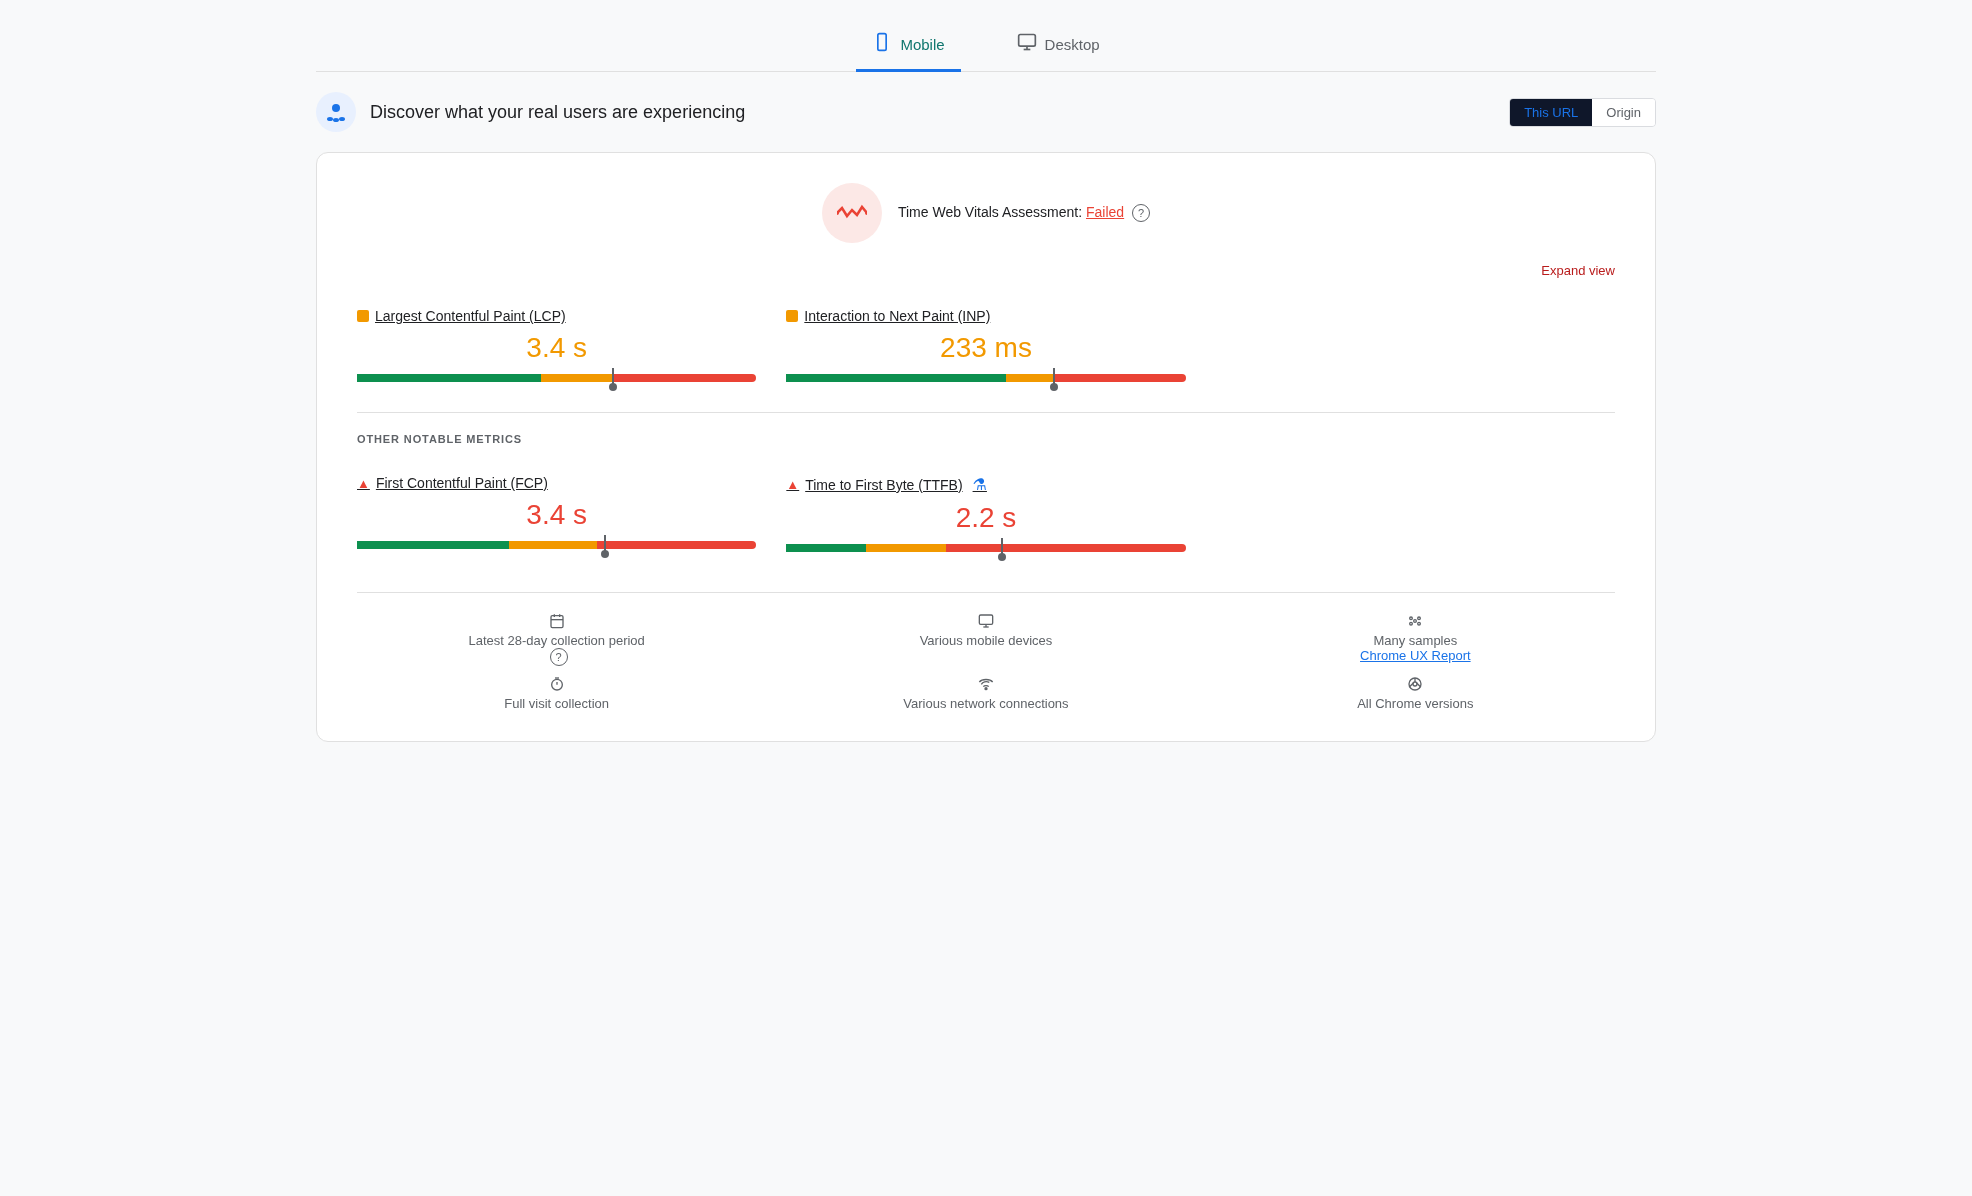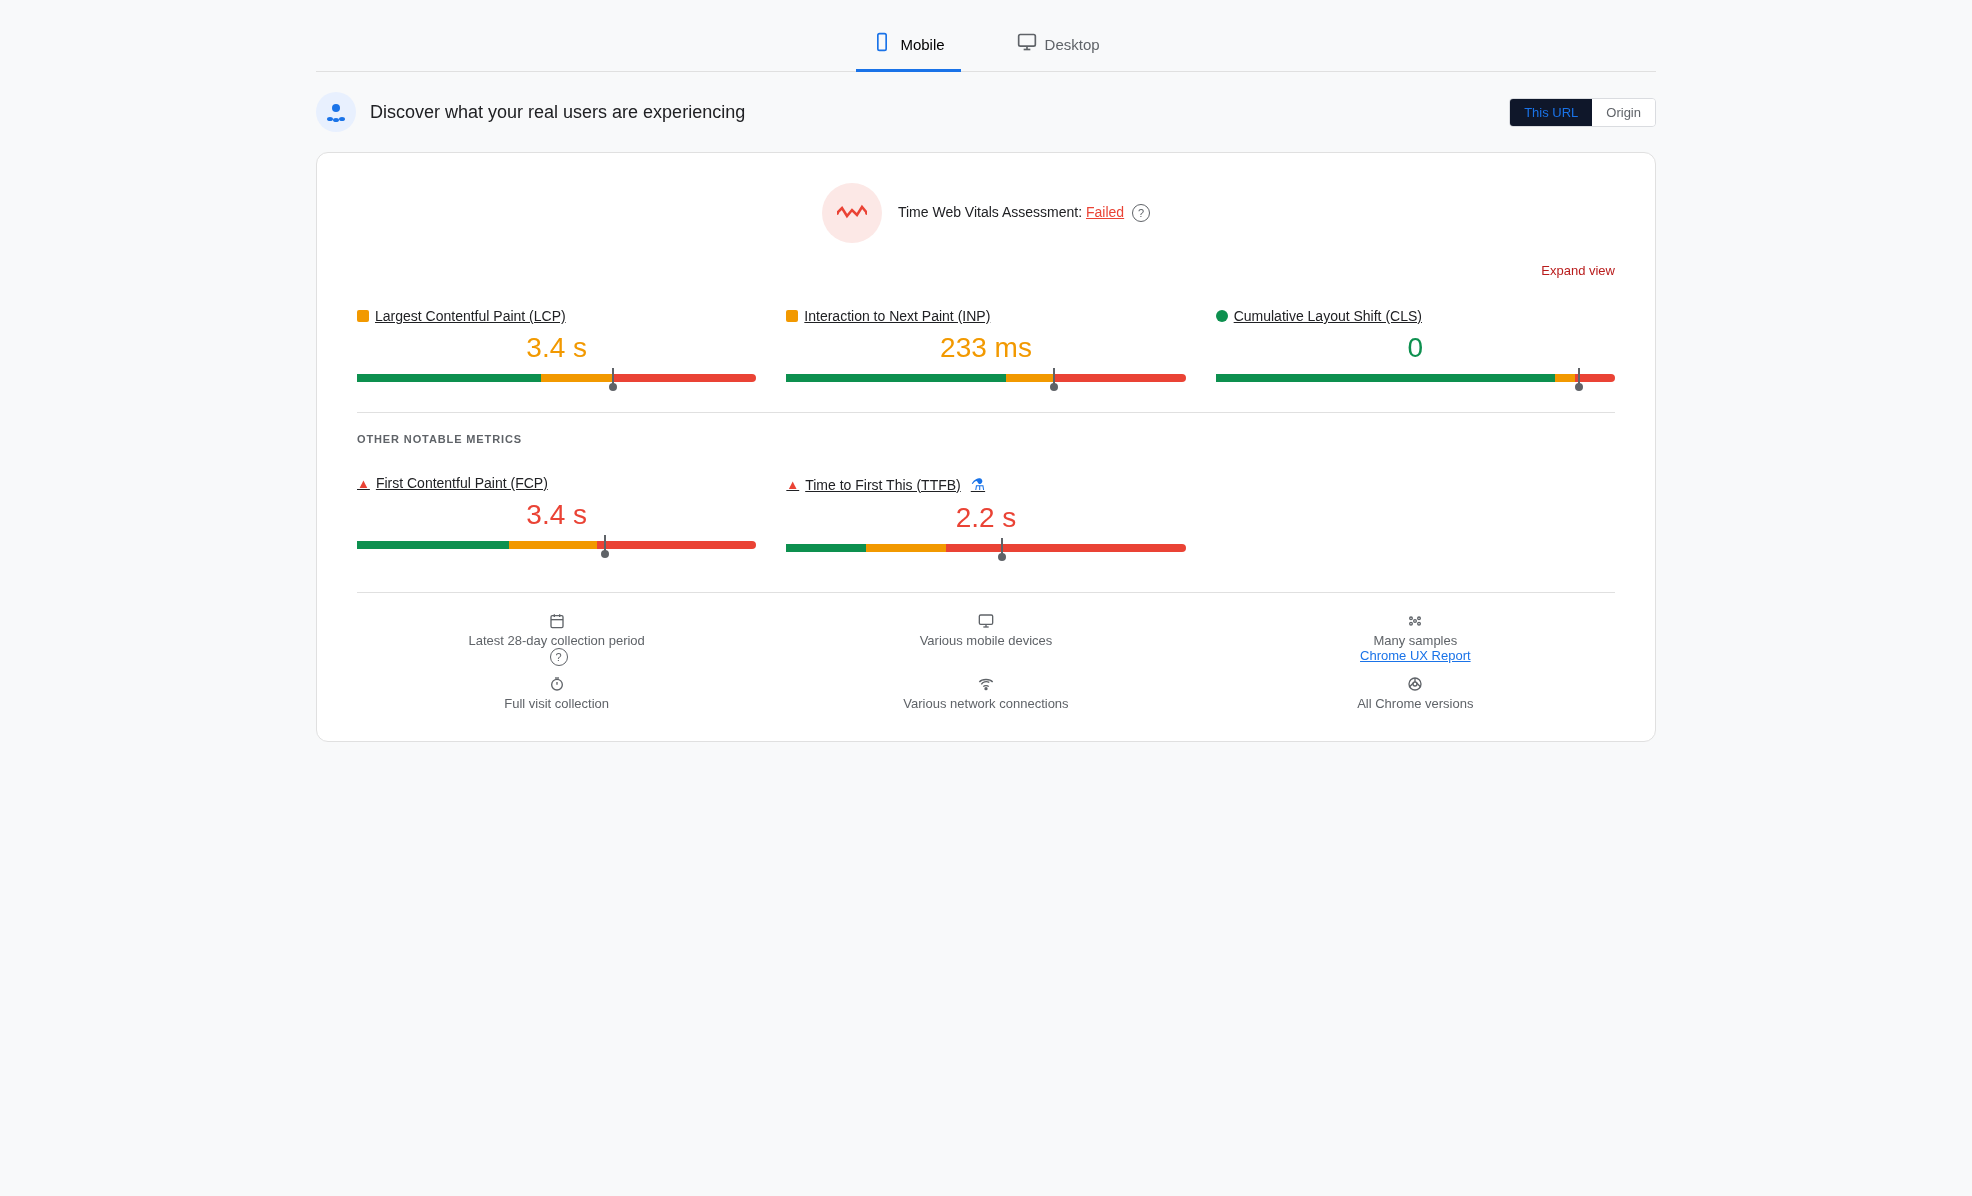--- a/index.html
+++ b/index.html
@@ -29,21 +29,21 @@
       align-items: center;
       gap: 8px;
       padding: 12px 16px;
       cursor: pointer;
       font-size: 15px;
       color: #5f6368;
       border-bottom: 3px solid transparent;
       margin-bottom: -1px;
     }
     .tab-item.active {
-      color: #000000;
+      color: #0f766e;
       border-bottom: 3px solid #1a73e8;
       font-weight: 500;
     }
     .tab-icon {
       font-size: 18px;
     }
 
     
     .header-row {
       display: flex;
@@ -366,33 +366,20 @@
         </div>
         <div class="metric-value value-orange">233 ms</div>
         <div class="progress-bar-container">
           <div class="bar-segment bar-green" style="width:55%"></div>
           <div class="bar-segment bar-orange" style="width:12%"></div>
           <div class="bar-segment bar-red" style="width:33%;border-radius:0 4px 4px 0"></div>
           <div class="bar-indicator" style="left:67%"></div>
         </div>
       </div>
 
-      <div class="metric-cell">
-        <div class="metric-label">
-          <span class="metric-dot dot-green metric-dot-round"></span>
-          <span>Cumulative Layout Shift (CLS)</span>
-        </div>
-        <div class="metric-value value-green">0</div>
-        <div class="progress-bar-container">
-          <div class="bar-segment bar-green" style="width:85%"></div>
-          <div class="bar-segment bar-orange" style="width:5%"></div>
-          <div class="bar-segment bar-red" style="width:10%;border-radius:0 4px 4px 0"></div>
-          <div class="bar-indicator" style="left:91%"></div>
-        </div>
-      </div>
     </div>
 
     <hr class="section-divider">
 
     <div class="other-metrics-label">OTHER NOTABLE METRICS</div>
 
     <div class="other-metrics-grid">
 
       <div class="metric-cell">
         <div class="metric-label">
@@ -404,21 +391,21 @@
           <div class="bar-segment bar-green" style="width:38%"></div>
           <div class="bar-segment bar-orange" style="width:22%"></div>
           <div class="bar-segment bar-red" style="width:40%;border-radius:0 4px 4px 0"></div>
           <div class="bar-indicator" style="left:62%"></div>
         </div>
       </div>
 
       <div class="metric-cell">
         <div class="metric-label">
           <span class="metric-triangle">▲</span>
-          <span>Time to First This (TTFB)</span>
+          <span>Time to First Byte (TTFB)</span>
           <span style="color:#1a73e8;font-size:16px;margin-left:4px">⚗</span>
         </div>
         <div class="metric-value value-red">2.2 s</div>
         <div class="progress-bar-container">
           <div class="bar-segment bar-green" style="width:20%"></div>
           <div class="bar-segment bar-orange" style="width:20%"></div>
           <div class="bar-segment bar-red" style="width:60%;border-radius:0 4px 4px 0"></div>
           <div class="bar-indicator" style="left:54%"></div>
         </div>
       </div>

